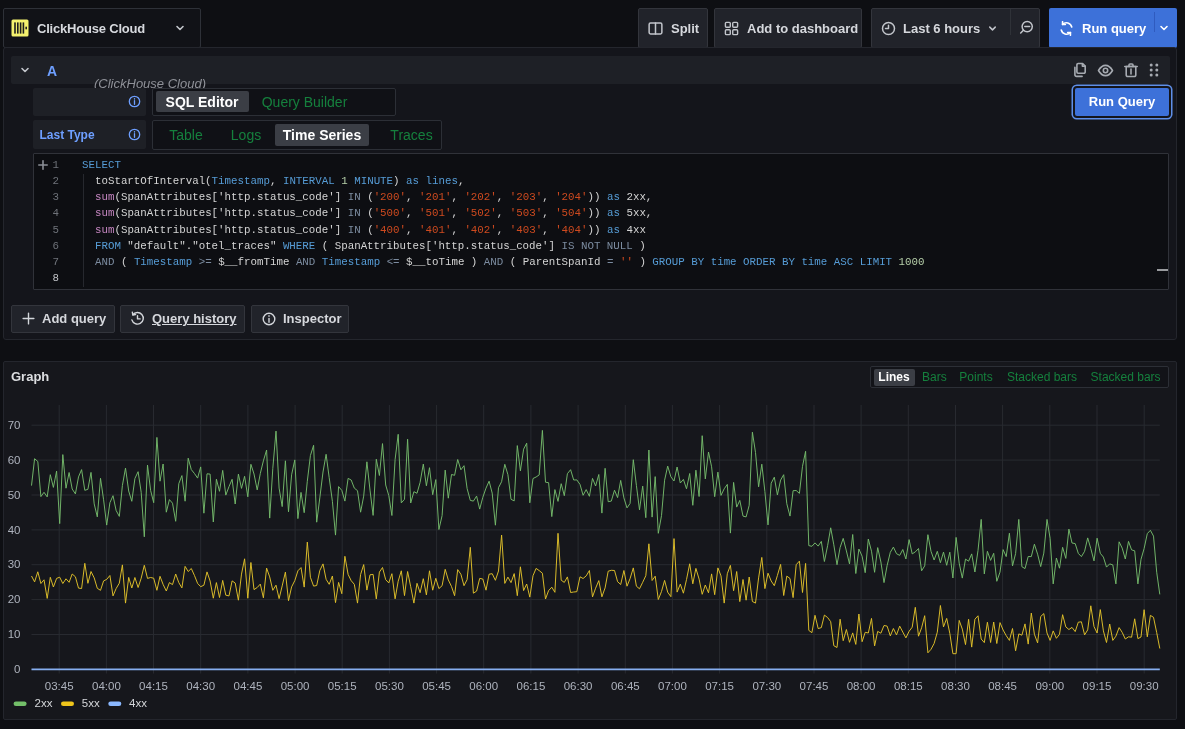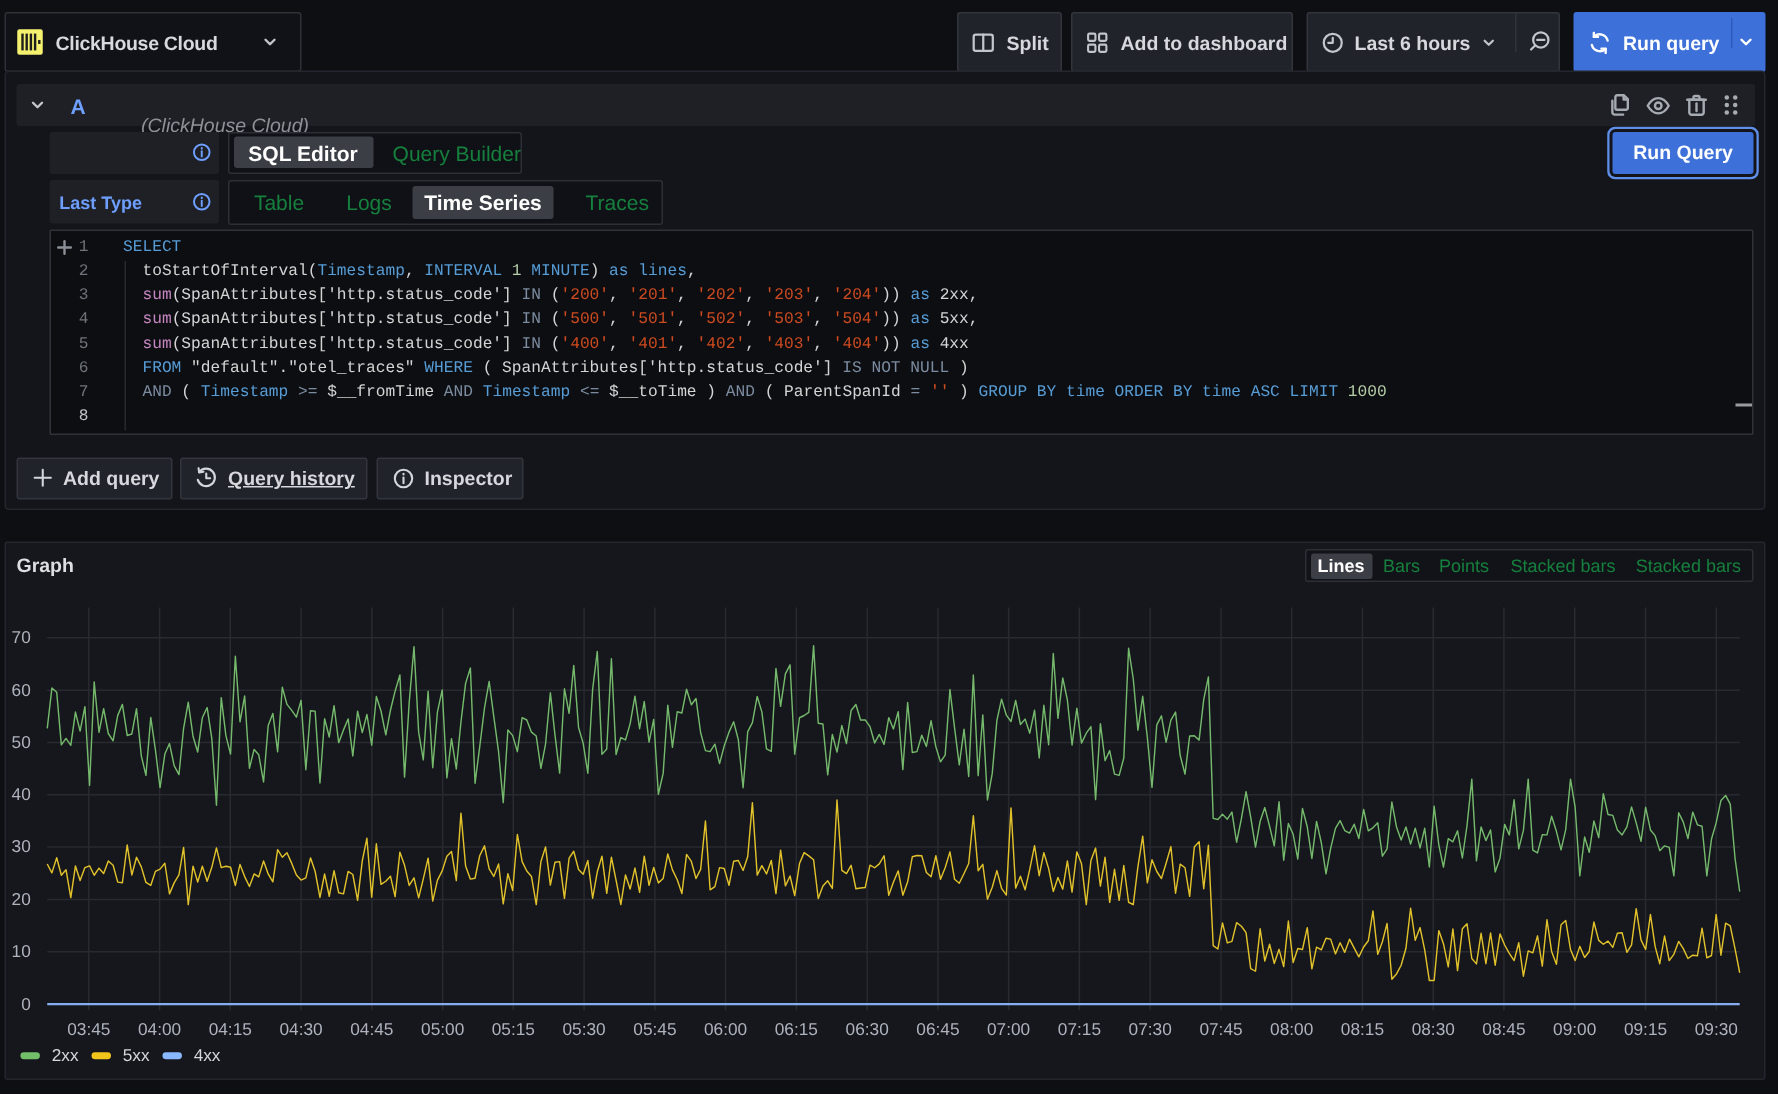--- a/index.html
+++ b/index.html
@@ -128,21 +128,21 @@
 </svg>
 
 <div class="abs" style="left:32.5px; top:87.5px; width:113px; height:28px; background:#1e2026; border-radius:2px;">
   <span class="blue-lbl" style="position:absolute; left:7px; top:7px;margin-top:32px;">Editor Type</span>
   <svg class="i" width="13" height="13" viewBox="0 0 14 14" style="position:absolute; right:5px; top:7.5px; stroke:#6e9fff; stroke-width:1.4;">
     <circle cx="7" cy="7" r="5.6"></circle>
       <line x1="7" y1="6.2" x2="7" y2="10"></line>
       <line x1="7" y1="3.9" x2="7" y2="4.4"></line>
   </svg>
 </div>
-<div class="abs" style="left:152px; top:87.5px; width:196px; height:28px; background:#101116; border:1px solid #2c2f36; border-radius:2px;">
+<div class="abs" style="left:152px; top:87.5px; width:244px; height:28px; background:#101116; border:1px solid #2c2f36; border-radius:2px;">
   <div class="seg-sel" style="left:2.5px; top:2.5px; width:93px; height:21px;"></div>
   <span class="seg-txt seg-sel-txt" style="left:49px;">SQL Editor</span>
   <span class="seg-txt" style="left:151.5px;">Query Builder</span>
 </div>
 
 <div class="abs" style="left:1075px; top:87.5px; width:94px; height:28.5px; background:#3d71d9; border-radius:2px; box-shadow:0 0 0 2px #14151b, 0 0 0 3.5px #5f8fe8; color:#fff; font-size:13px; font-weight:bold; display:flex; align-items:center; justify-content:center;">Run Query</div>
 
 <div class="abs" style="left:32.5px; top:120px; width:113px; height:29px; background:#1e2026; border-radius:2px;">
   <span class="blue-lbl" style="position:absolute; left:7px; top:8px;">Last Type</span>
   <svg class="i" width="13" height="13" viewBox="0 0 14 14" style="position:absolute; right:5px; top:8px; stroke:#6e9fff; stroke-width:1.4;">

